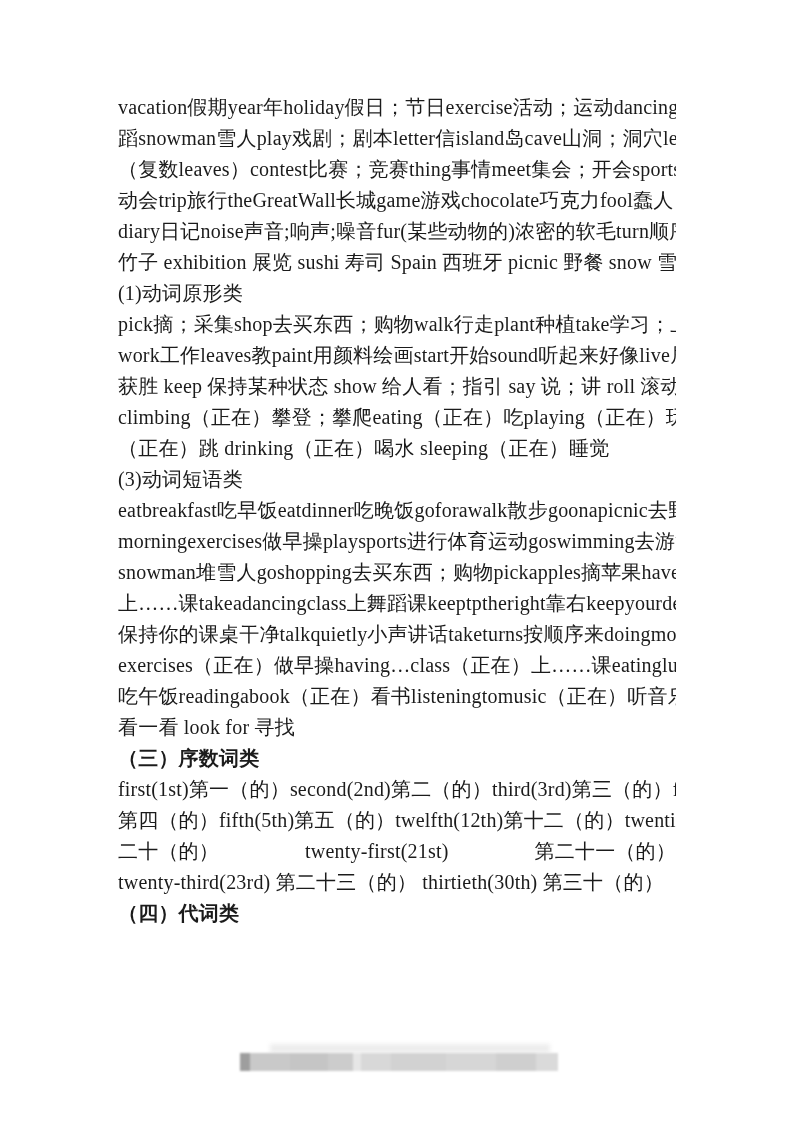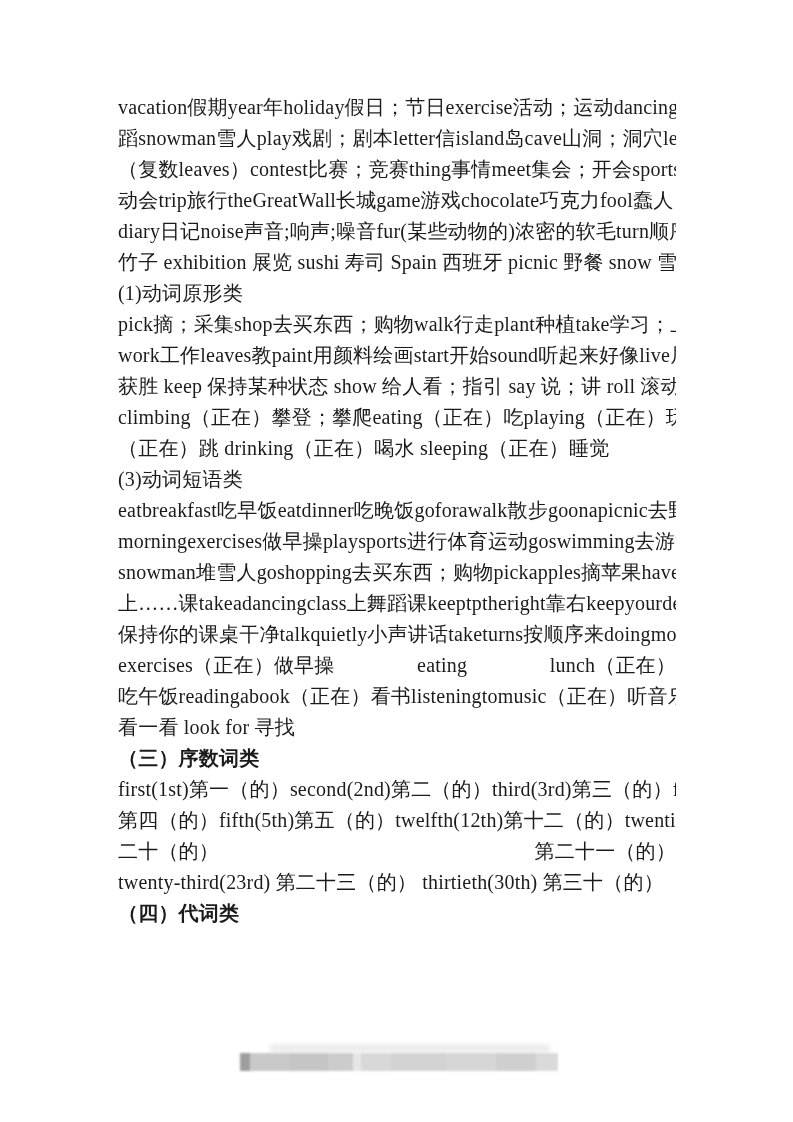--- a/index.html
+++ b/index.html
@@ -226,20 +226,21 @@
         <span>quietly</span>
         <span>小声讲话</span>
         <span>take</span>
         <span>turns</span>
         <span>按顺序来</span>
         <span>doing</span>
         <span>morning</span>
       </div>
       <div class="line just">
         <span>exercises（正在）做早操</span>
+        <span>having…class（正在）上……课</span>
         <span>eating</span>
         <span>lunch（正在）</span>
       </div>
       <div class="line just">
         <span>吃午饭</span>
         <span>reading</span>
         <span>a</span>
         <span>book（正在）看书</span>
         <span>listening</span>
         <span>to</span>
@@ -259,20 +260,21 @@
       <div class="line just">
         <span>第四（的）</span>
         <span>fifth(5th)</span>
         <span>第五（的）</span>
         <span>twelfth(12th)</span>
         <span>第十二（的）</span>
         <span>twentieth(20th)</span>
       </div>
       <div class="line just">
         <span>二十（的）</span>
+        <span>twenty-first(21st)</span>
         <span>第二十一（的）</span>
       </div>
       <div class="line">twenty-third(23rd) 第二十三（的） thirtieth(30th) 第三十（的）</div>
       <div class="line heading">（四）代词类</div>
     </div>
   <div class="watermark-band"></div>
   <div class="watermark-bar">
       <div class="seg" style="width: 10px; background: rgb(158, 158, 158);"></div>
       <div class="seg" style="width: 40px; background: rgb(201, 201, 201);"></div>
       <div class="seg" style="width: 38px; background: rgb(197, 197, 197);"></div>

